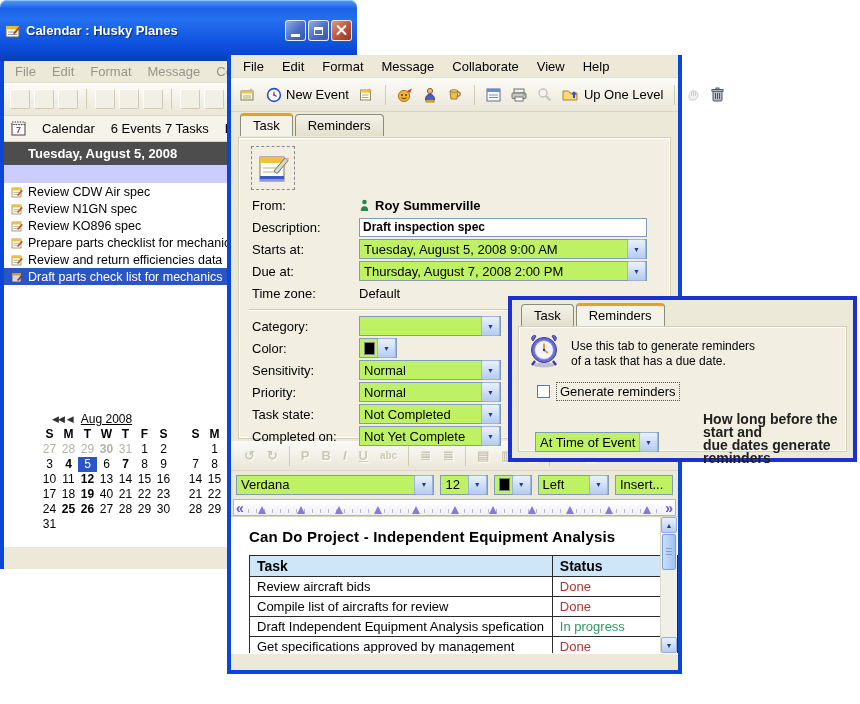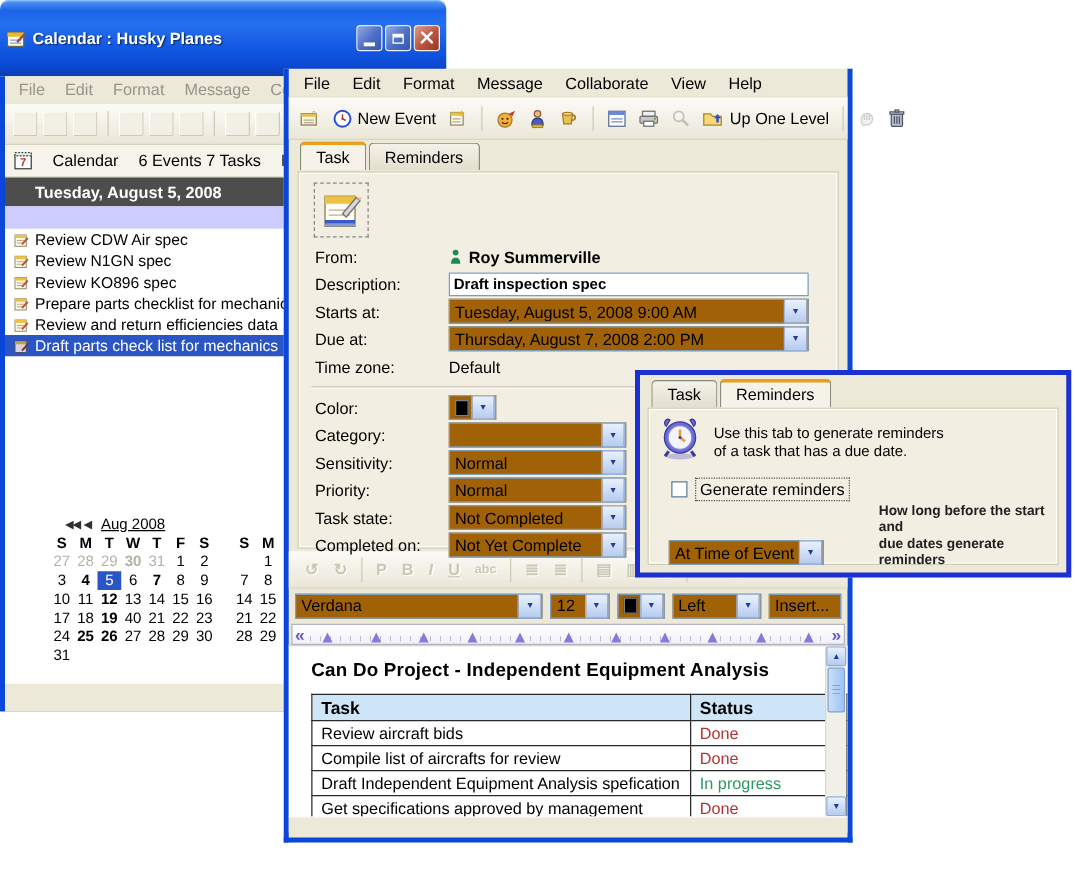--- a/index.html
+++ b/index.html
@@ -78,21 +78,21 @@
   .tab.active{background:#f5f3e9;border-top:3px solid #e8a020;padding-top:2px;z-index:2;}
 
   .formbox{margin:1px 7px 2px;background:#f2efe2;border:1px solid #d2ceba;box-shadow:inset 0 0 0 1px #fff;
     height:302px;box-sizing:border-box;padding-top:4px;}
   .bigicon{margin:4px 0 4px 12px;width:42px;height:42px;border:1px dashed #888;display:flex;align-items:center;justify-content:center;background:#f2efe2;}
   .frow{display:flex;align-items:center;height:22px;padding-left:13px;font-size:13px;}
   .flabel{width:107px;flex:none;}
   .fval-from{display:flex;align-items:center;gap:5px;font-weight:bold;}
   .tinput{height:19px;border:1px solid #7f9db9;background:#fff;flex:1;margin-right:23px;
     font-family:"Liberation Sans",sans-serif;font-size:12px;padding:0 3px;box-sizing:border-box;font-weight:bold;}
-  .combo{height:20px;border:1px solid #7f9db9;background:#a16207;display:flex;align-items:center;
+  .combo{height:20px;border:1px solid #7f9db9;background:#bef264;display:flex;align-items:center;
     padding-left:4px;box-sizing:border-box;}
   .combo .ctext{flex:1;white-space:nowrap;overflow:hidden;}
   .carr{width:17px;height:18px;margin-left:auto;flex:none;border:1px solid #9ab4dd;border-radius:2px;
     background:linear-gradient(#eaf1fd,#b6cbef);display:flex;align-items:center;justify-content:center;
     font-size:7px;color:#1c3f94;}
   .combo.grow{flex:1;margin-right:23px;}
   .combo.w142{width:142px;}
   .swatch{width:13px;height:11px;background:#000;border:1px solid #808080;margin-right:2px;}
   .fdivider{height:1px;background:#cfcbb6;box-shadow:0 1px 0 #fff;margin:5px 10px;}
 
@@ -139,21 +139,21 @@
     box-sizing:border-box;border:4px solid #1c2fd0;background:#ece9d8;}
   #rempanel .tabstrip{height:26px;padding-top:2px;box-sizing:border-box;}
   .pbox{margin:0 6px;height:126px;background:#f2efe2;border:1px solid #d2ceba;box-shadow:inset 0 0 0 1px #fff;
     position:relative;box-sizing:border-box;}
   .rp-desc{position:absolute;left:52px;top:12px;font-size:12px;line-height:15px;}
   .rp-clock{position:absolute;left:6px;top:5px;}
   .cbrow{position:absolute;left:18px;top:56px;display:flex;align-items:center;gap:7px;}
   .cbox{width:13px;height:13px;background:#fff;border:1px solid #5a7a9a;box-sizing:border-box;}
   .cblabel{outline:1px dotted #555;padding:1px 3px;font-size:13px;}
   .rp-time{position:absolute;left:18px;top:90px;font-size:13px;}
-  .rp-help{position:absolute;left:184px;top:76px;font-size:11px;font-weight:bold;line-height:13px;color:#202020;}
+  .rp-help{position:absolute;left:184px;top:86px;font-size:14px;font-weight:bold;line-height:13px;color:#202020;}
   .rp-combo{position:absolute;left:16px;top:105px;width:124px;}
 </style>
 </head>
 <body>
 
 <div class="win backwin" id="calwin">
   <div class="tbar muted">
     <svg width="16" height="16" viewBox="0 0 16 16">
         <rect x="1" y="3" width="13" height="11" rx="1" fill="#fdfdf2" stroke="#6a6a4a"></rect>
         <rect x="1" y="3" width="13" height="3.4" fill="#e8b830"></rect>
@@ -522,30 +522,30 @@
           <span class="ctext">Thursday, August 7, 2008  2:00 PM</span>
           <span class="carr">▼</span>
         </span>
       </div>
       <div class="frow">
         <span class="flabel">Time zone:</span>
         <span>Default</span>
       </div>
       <div class="fdivider"></div>
       <div class="frow">
+        <span class="flabel">Category:</span>
+        <span class="combo w142">
+          <span class="ctext"></span>
+          <span class="carr">▼</span>
+        </span>
+      </div>
+      <div class="frow">
         <span class="flabel">Color:</span>
         <span class="combo" style="width:38px">
           <span class="swatch"></span>
-          <span class="carr">▼</span>
-        </span>
-      </div>
-      <div class="frow">
-        <span class="flabel">Category:</span>
-        <span class="combo w142">
-          <span class="ctext"></span>
           <span class="carr">▼</span>
         </span>
       </div>
       <div class="frow">
         <span class="flabel">Sensitivity:</span>
         <span class="combo w142">
           <span class="ctext">Normal</span>
           <span class="carr">▼</span>
         </span>
       </div>

